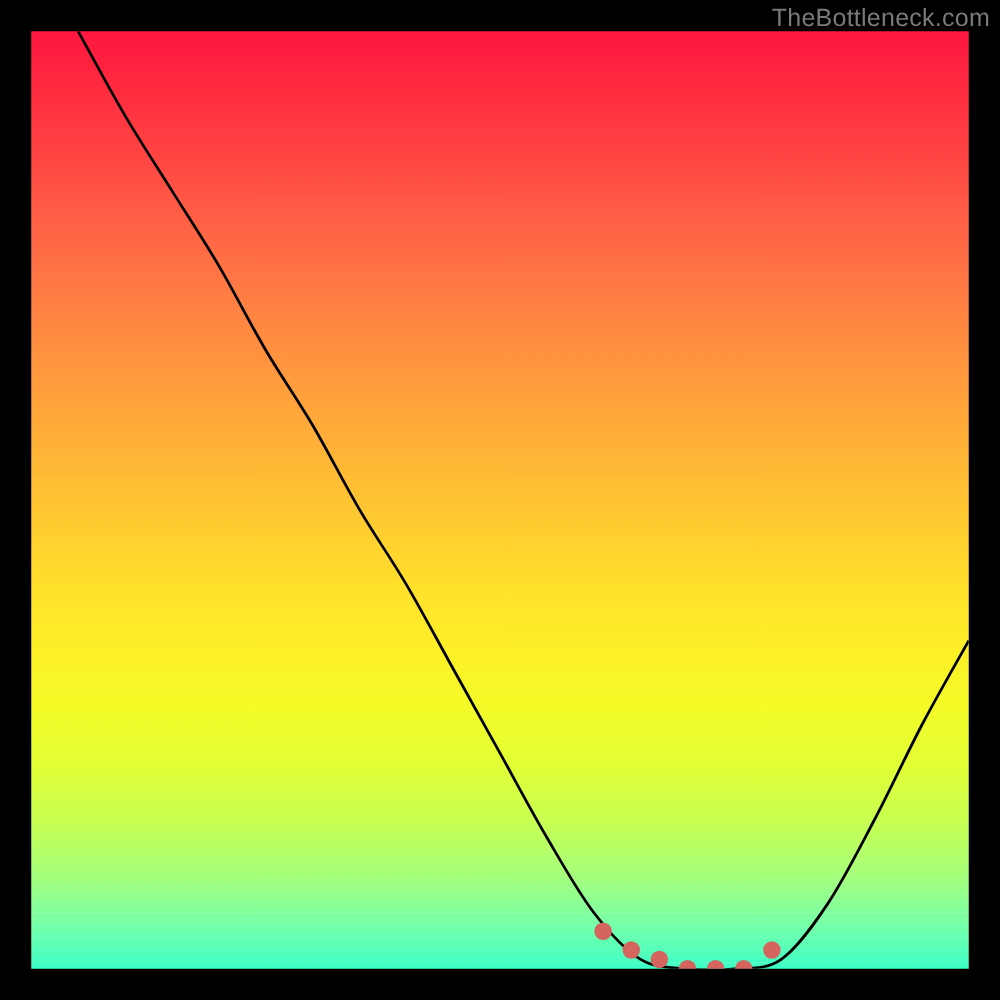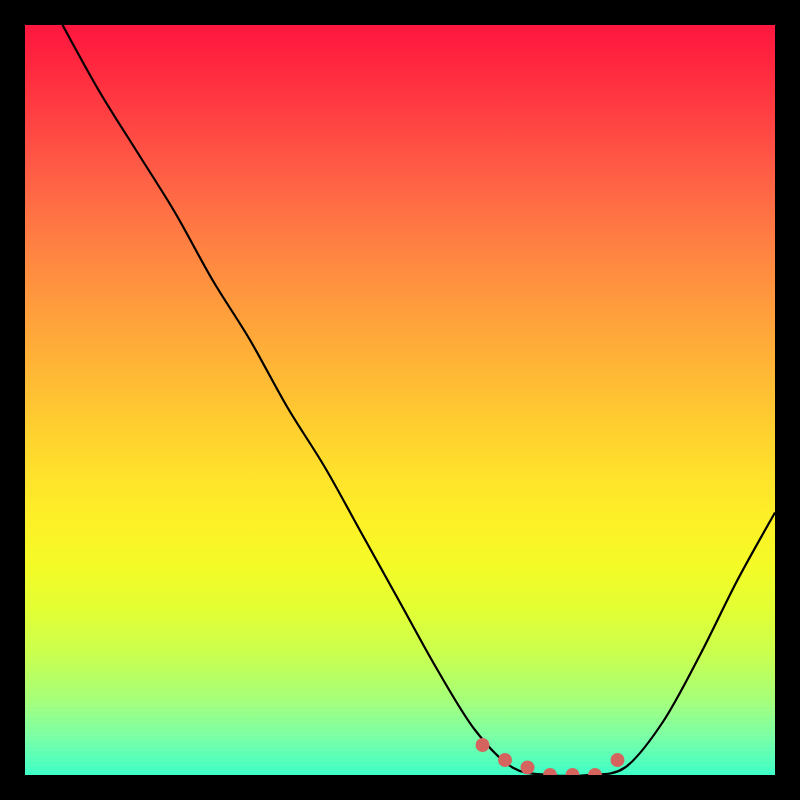--- a/index.html
+++ b/index.html
@@ -88,14 +88,15 @@
           <circle cx="480" cy="735" r="7" fill="#d6645e"></circle>
           <circle cx="502.50000000000006" cy="742.5" r="7" fill="#d6645e"></circle>
           <circle cx="525" cy="750" r="7" fill="#d6645e"></circle>
           <circle cx="547.5" cy="750" r="7" fill="#d6645e"></circle>
           <circle cx="570" cy="750" r="7" fill="#d6645e"></circle>
           <circle cx="592.5" cy="735" r="7" fill="#d6645e"></circle>
         </g>
     </svg>
   </div>
 
+  <div class="watermark">TheBottleneck.com</div>
 
 </div>
 
 </body></html>

